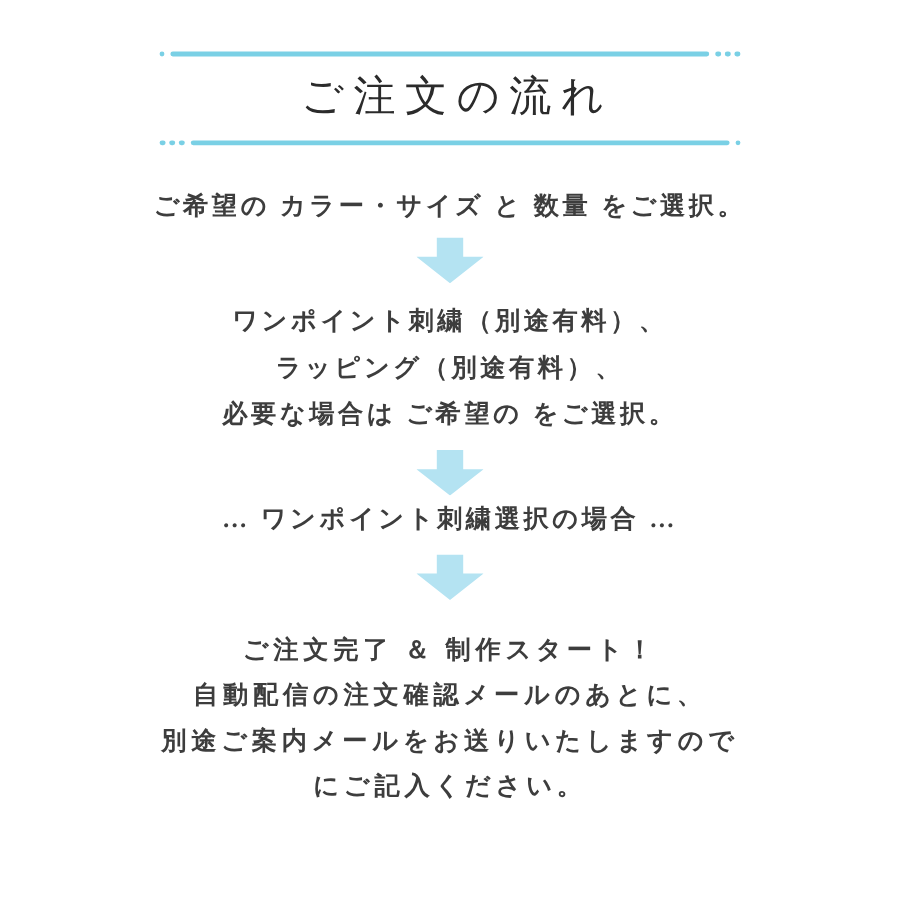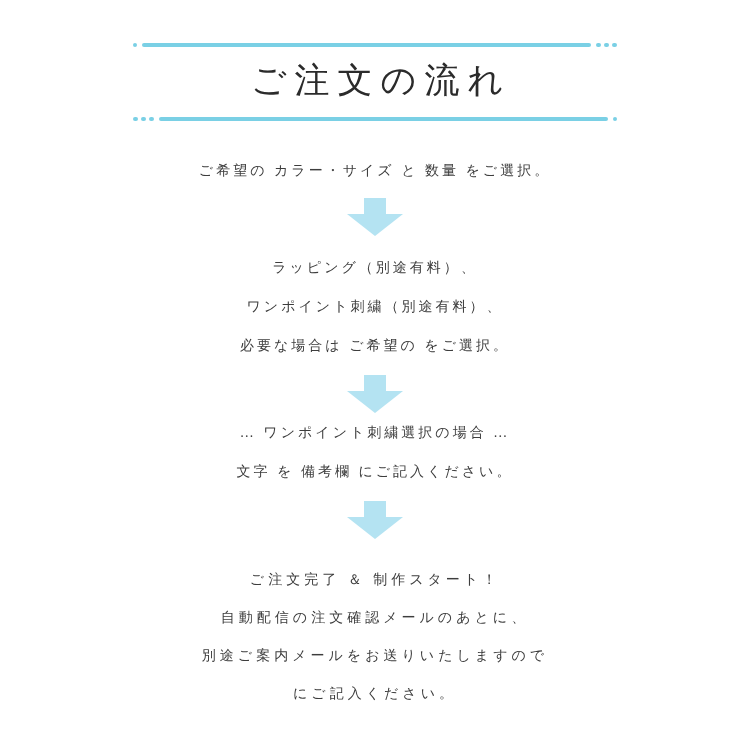--- a/index.html
+++ b/index.html
@@ -38,24 +38,24 @@
     font-size:35px;
     font-weight:400;
     letter-spacing:8px;
     line-height:46px;
     color:var(--title-text);
     padding-left:12px;
   }
   
   .step{text-align:center;color:var(--text);}
   .step p{
-    font-size:14px;
+    font-size:21px;
     letter-spacing:3px;
     line-height:39px;
-    font-weight:400;
+    font-weight:700;
   }
   .step-1{margin-top:35px;}
   .step-1 p{line-height:30px;}
   .step-2{margin-top:12px;}
   .step-3{margin-top:0;}
   .step-4{margin-top:22px;}
   .step-4 p{line-height:38px;letter-spacing:4px;}
   
   .arrow{
     display:flex;justify-content:center;
@@ -96,34 +96,33 @@
     <p>ご希望の カラー・サイズ と 数量 をご選択。</p>
   </section>
 
   <div class="arrow arrow-1">
     <svg width="56" height="38" viewBox="0 0 56 38" aria-hidden="true">
       <path d="M17 0 h22 v16 h17 l-28 22 -28 -22 h17 z"></path>
     </svg>
   </div>
 
   <section class="step step-2">
+    <p>ワンポイント刺繍（別途有料）、</p>
     <p>ラッピング（別途有料）、</p>
-    <p>ワンポイント刺繍（別途有料）、</p>
     <p>必要な場合は ご希望の をご選択。</p>
   </section>
 
   <div class="arrow arrow-2">
     <svg width="56" height="38" viewBox="0 0 56 38" aria-hidden="true">
       <path d="M17 0 h22 v16 h17 l-28 22 -28 -22 h17 z"></path>
     </svg>
   </div>
 
   <section class="step step-3">
     <p>… ワンポイント刺繍選択の場合 …</p>
-    <p>文字 を 備考欄 にご記入ください。</p>
   </section>
 
   <div class="arrow arrow-3">
     <svg width="56" height="38" viewBox="0 0 56 38" aria-hidden="true">
       <path d="M17 0 h22 v16 h17 l-28 22 -28 -22 h17 z"></path>
     </svg>
   </div>
 
   <section class="step step-4">
     <p>ご注文完了 ＆ 制作スタート！</p>

